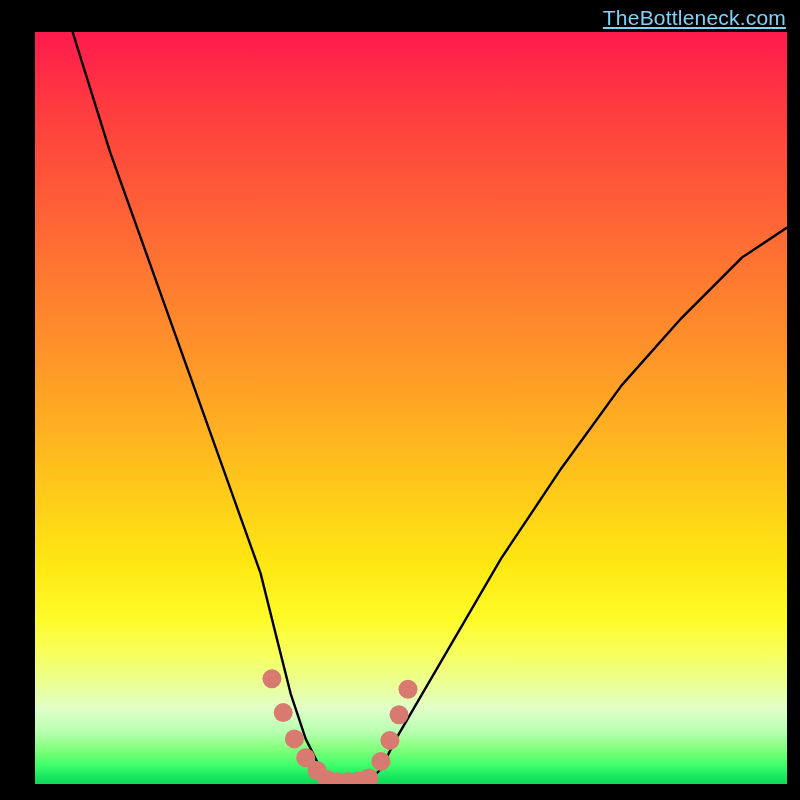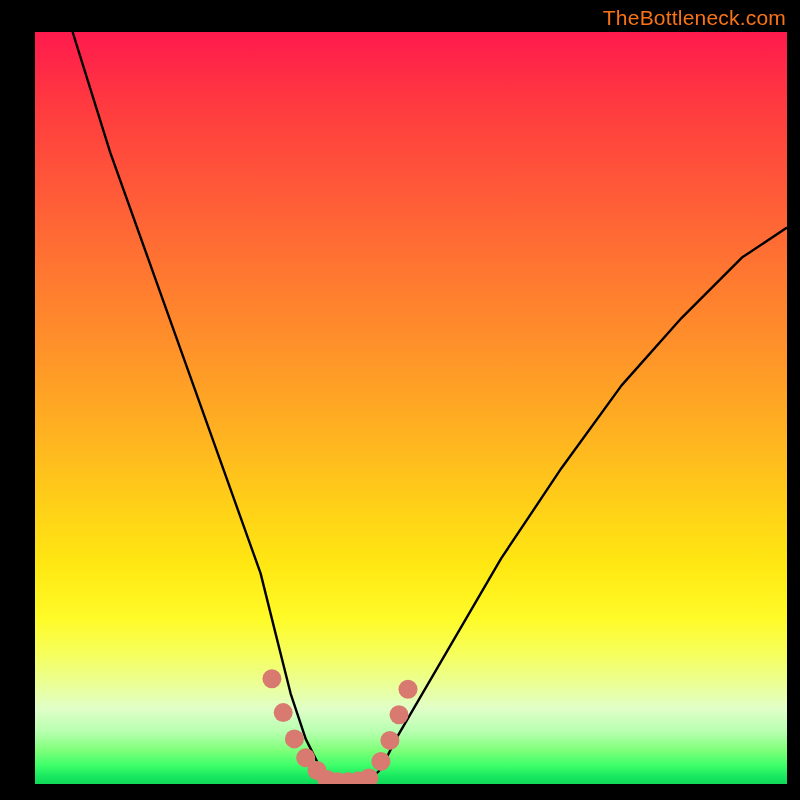--- a/index.html
+++ b/index.html
@@ -49,24 +49,25 @@
     position: absolute;
     left: 0;
     top: 0;
     width: 752px;
     height: 752px;
   }
   #attribution {
     position: absolute;
     top: 6px;
     right: 14px;
-    color: #f97316;
+    color: #7dd3fc;
     font-size: 21px;
     font-weight: 400;
     letter-spacing: 0.2px;
+    text-decoration: underline;
   }
 </style>
 </head>
 <body>
 
 <div id="container">
   <div id="plot-area">
     <svg id="curve" viewBox="0 0 752 752">
       <g id="curve-path-g">
           <path d="M37.6 0.0 L75.2 120.3 L112.8 225.6 L150.4 330.9 L188.0 436.2 L225.6 541.4 L240.6 601.6 L255.7 661.8 L270.7 706.9 L285.8 737.0 L300.8 752.0 L315.8 752.0 L330.9 752.0 L345.9 737.0 L361.0 706.9 L413.6 616.6 L466.2 526.4 L526.4 436.2 L586.6 353.4 L646.7 285.8 L706.9 225.6 L752.0 195.5 " fill="none" stroke="#000000" stroke-width="2.4" stroke-linejoin="round"></path>

